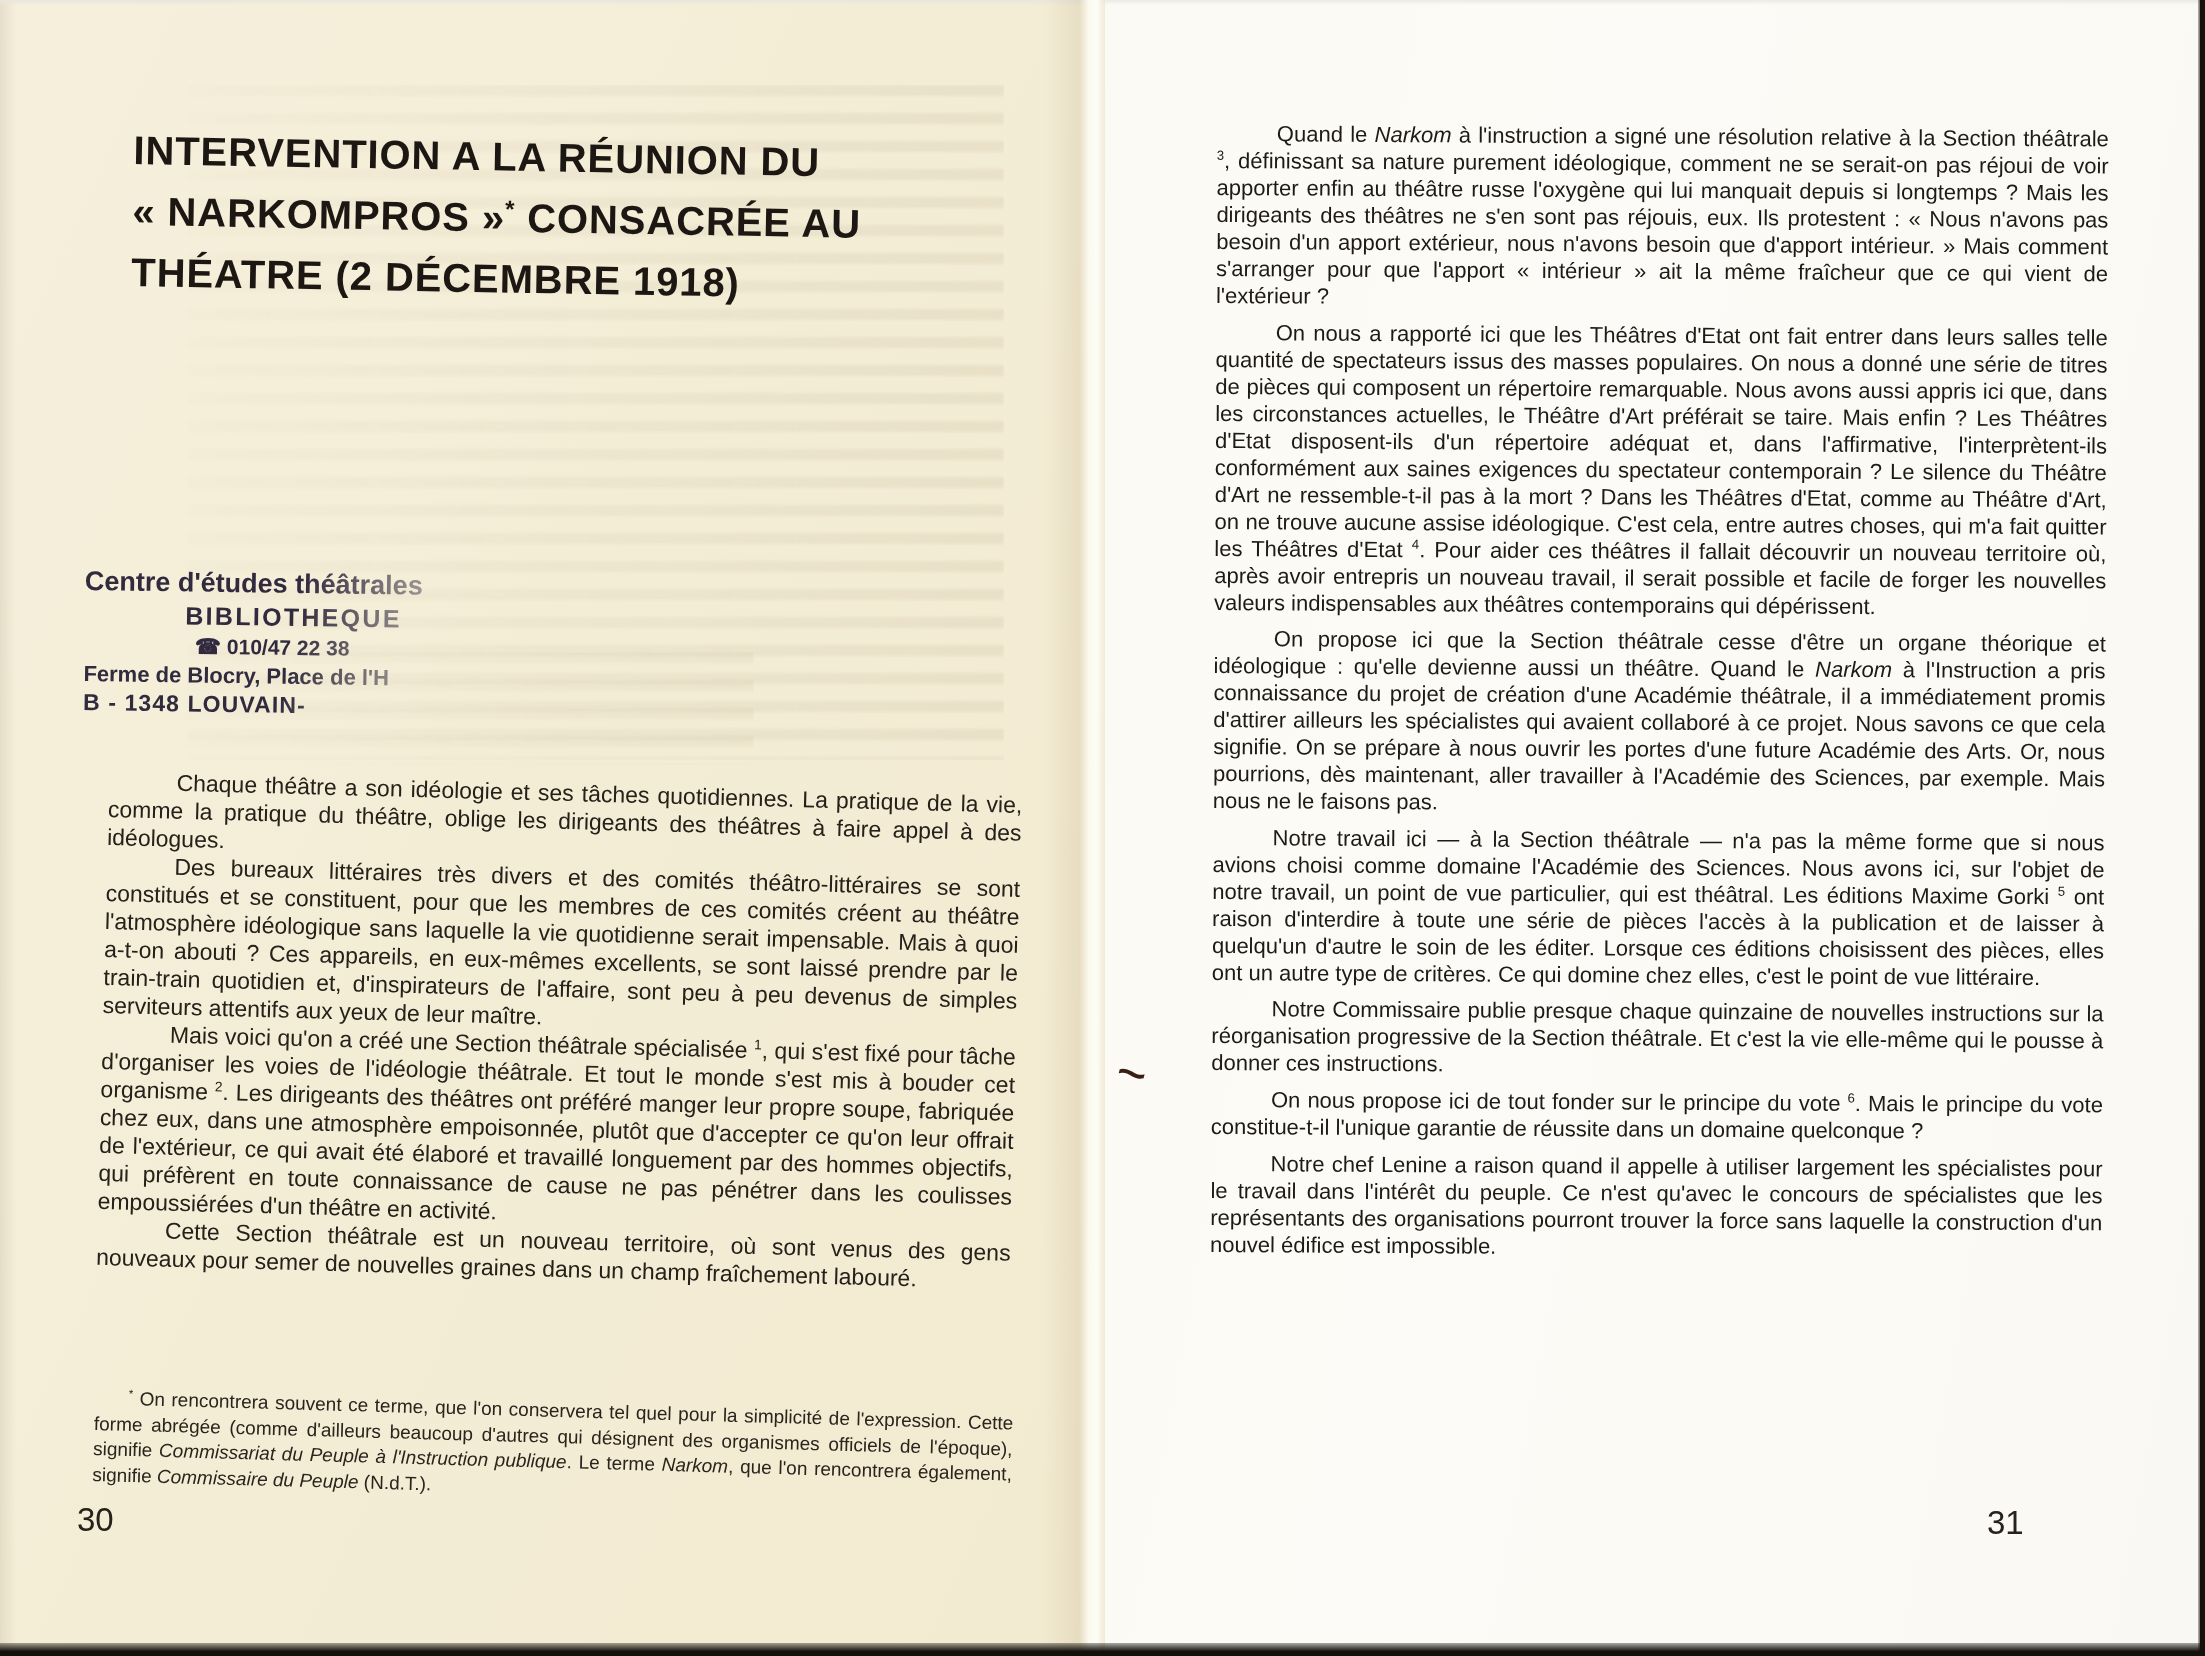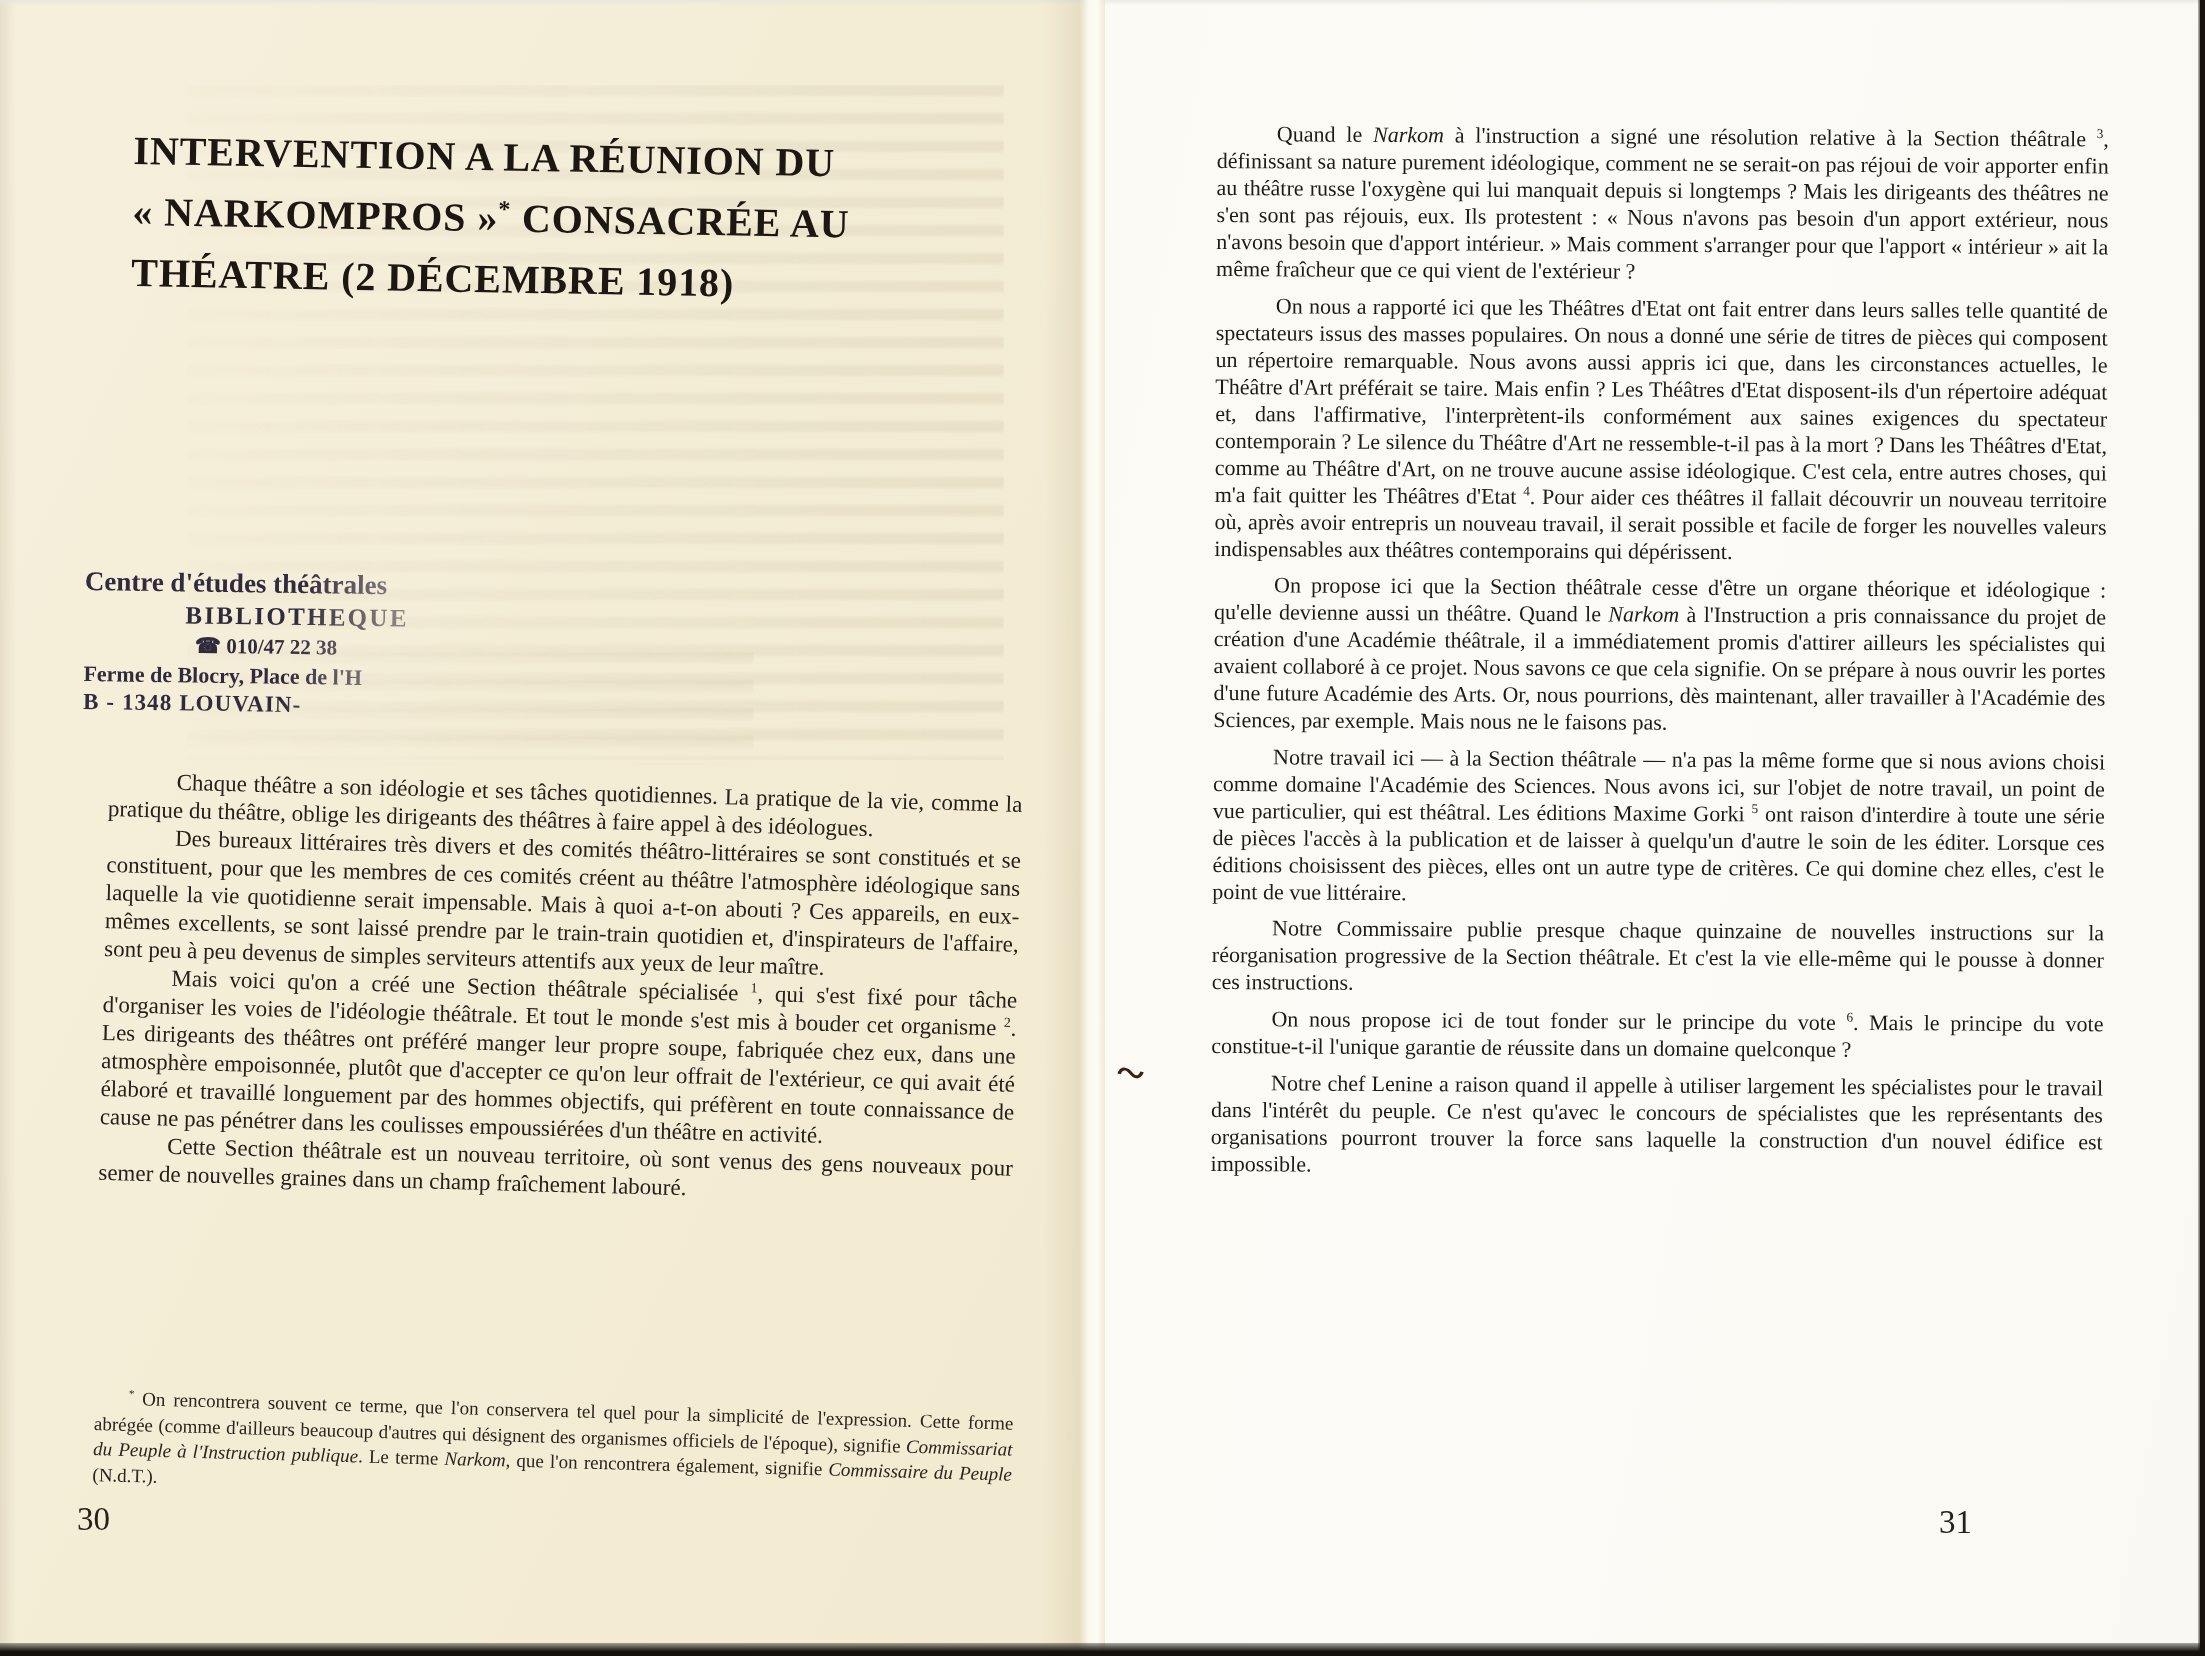--- a/index.html
+++ b/index.html
@@ -1,18 +1,18 @@
 <!DOCTYPE html>
 <html lang="fr" style="font-size:9px"><head>
 <meta charset="utf-8">
 <style>
   html,body{margin:0;padding:0;background:#0e0c0a;}
   #scan{
     position:relative;width:2205px;height:1657px;overflow:hidden;
-    font-family:Liberation Serif, serif;
+    font-family:Liberation Sans, sans-serif;
   }
   
   .page-left{
     position:absolute;left:0;top:0;width:1105px;height:1657px;
     background:linear-gradient(115deg,#f6efdc 0%,#f4edd6 45%,#f2ead0 100%);
   }
   .page-left::before{ 
     content:"";position:absolute;inset:0;
     background:
       linear-gradient(to bottom,#e9e6dd 0,rgba(233,230,221,0) 5.7px),
@@ -77,21 +77,21 @@
     transform:rotate(1.5deg);transform-origin:top left;
   }
   #left-body .para{text-indent:68px;margin:0;}
   .footnote{
     position:absolute;left:95px;top:1385px;width:919px;
     font-size:19px;line-height:25.5px;color:#2a241d;text-align:justify;text-indent:34px;
     transform:rotate(1.6deg);transform-origin:top left;
   }
   .pagenum{position:absolute;font-size:33px;color:#26211a;}
   #pn-left{left:77px;top:1501px;}
-  #pn-right{left:1939px;top:1504px;text-align:right;}
+  #pn-right{left:1987px;top:1504px;text-align:right;}
   
   #right-body{
     position:absolute;left:1217px;top:120px;width:892px;
     font-size:22px;line-height:27px;color:#1e1a16;
     transform:rotate(.35deg);transform-origin:top left;
   }
   #right-body .para{text-indent:60px;margin:0 0 9.6px 0;}
   .margin-mark{
     position:absolute;left:1120px;top:1053px;font-size:40px;color:#3a1d15;
     transform:rotate(14deg) scaleX(1.25);font-weight:bold;line-height:1;

